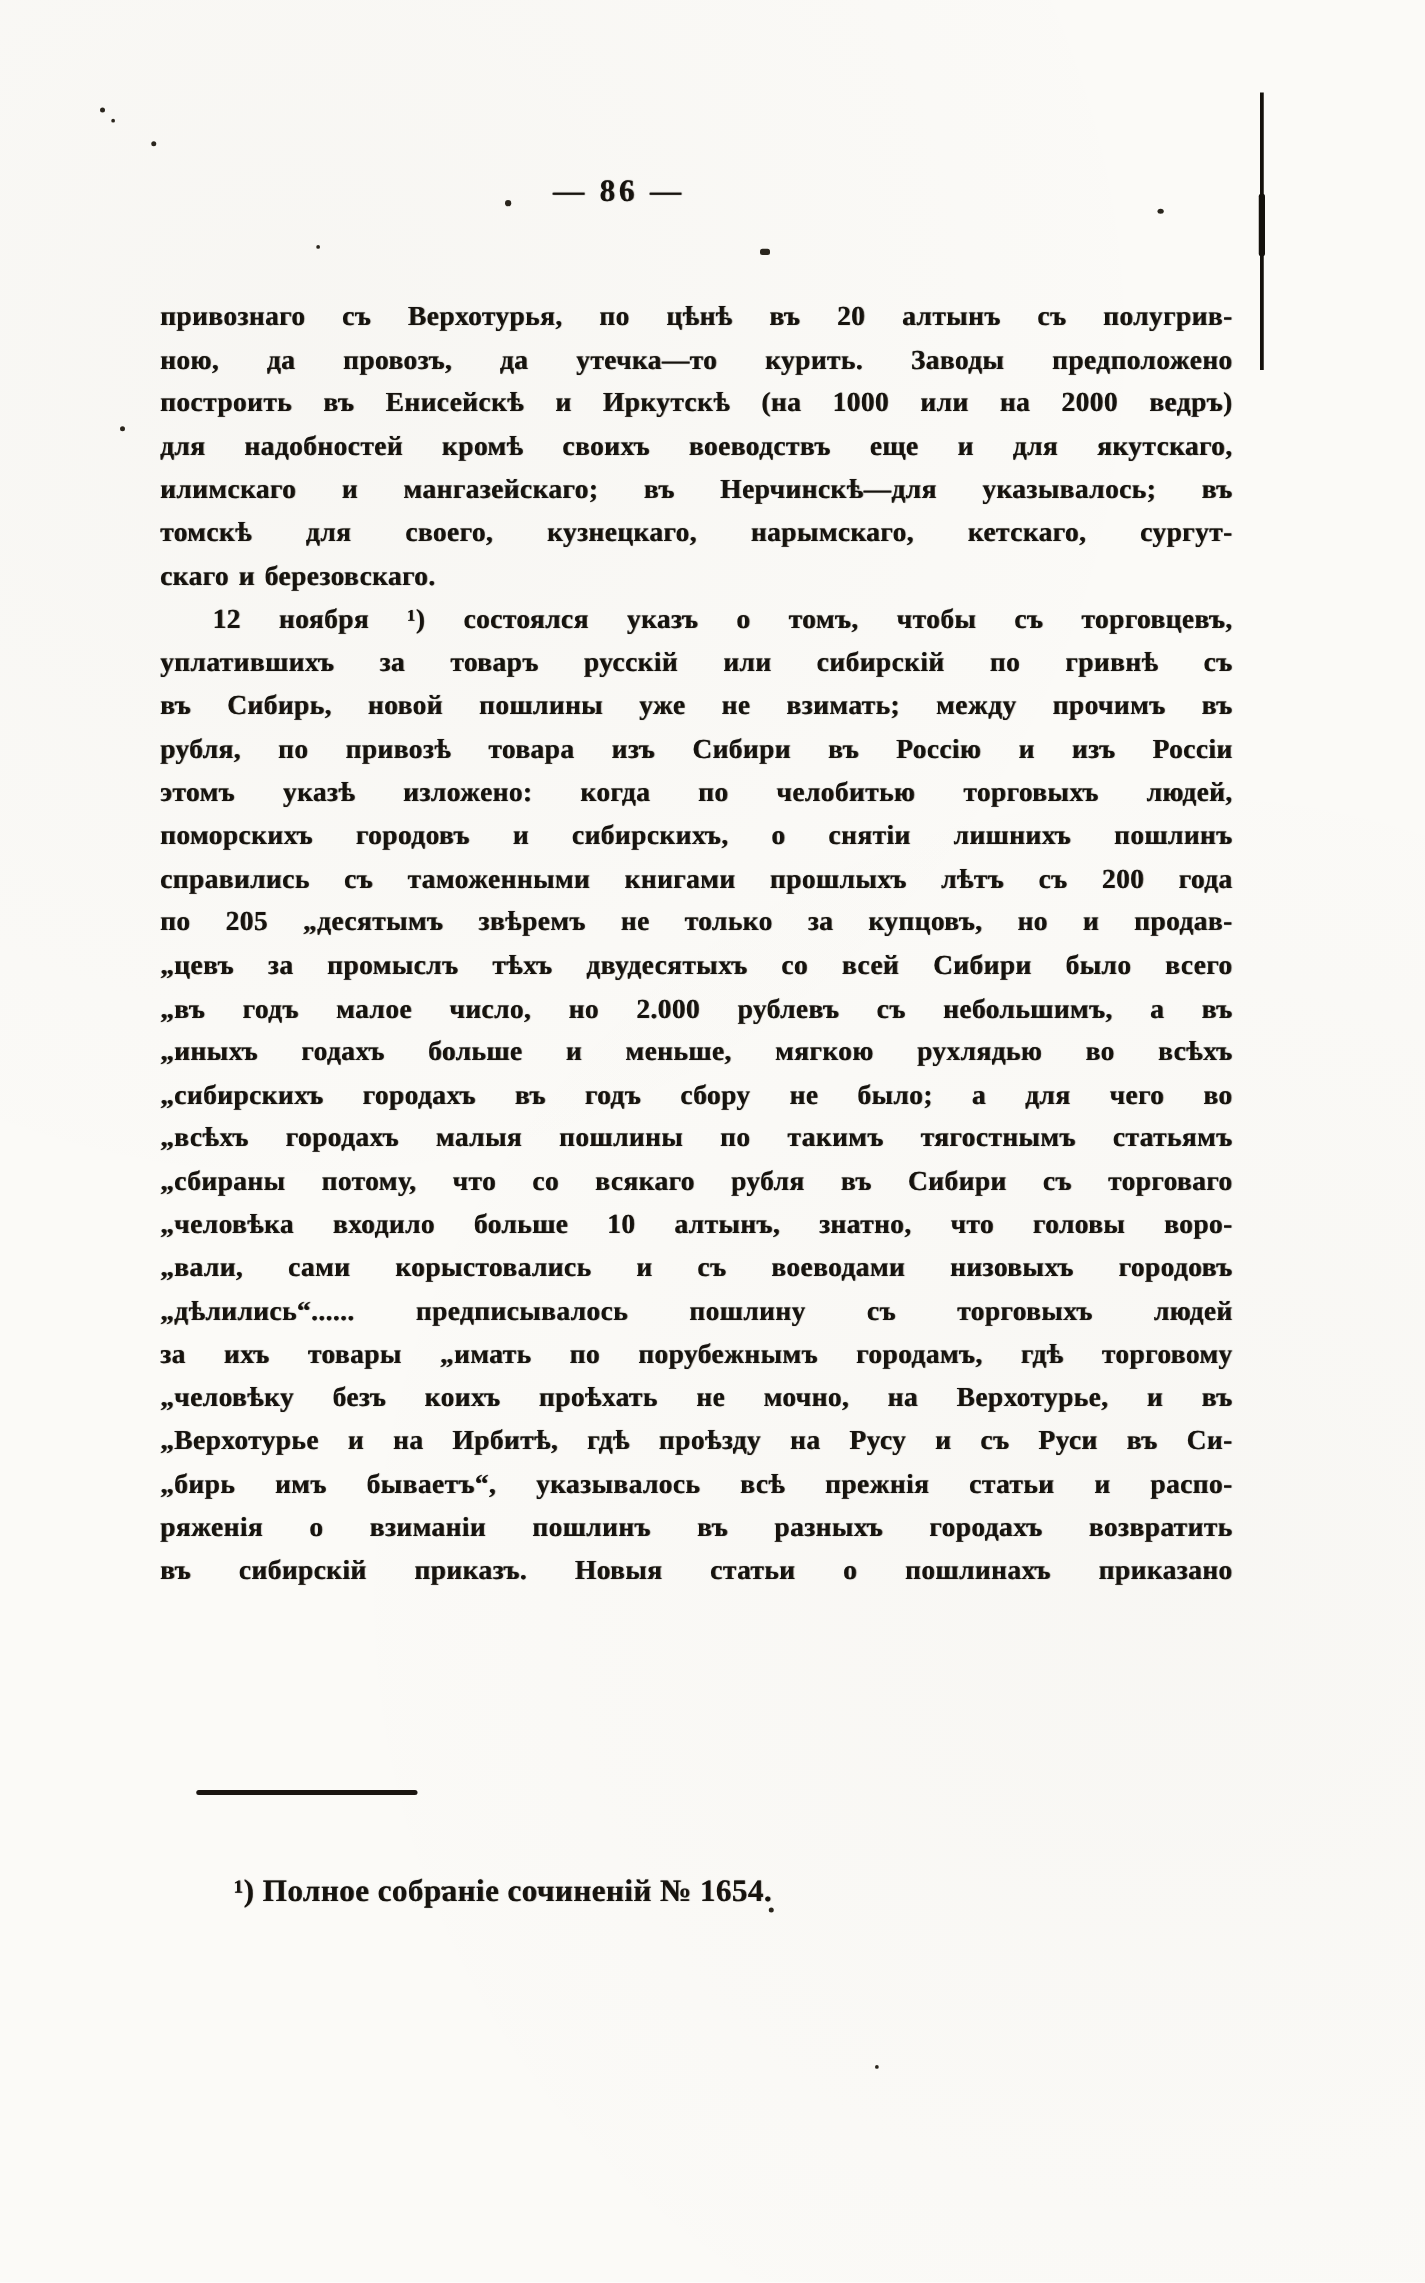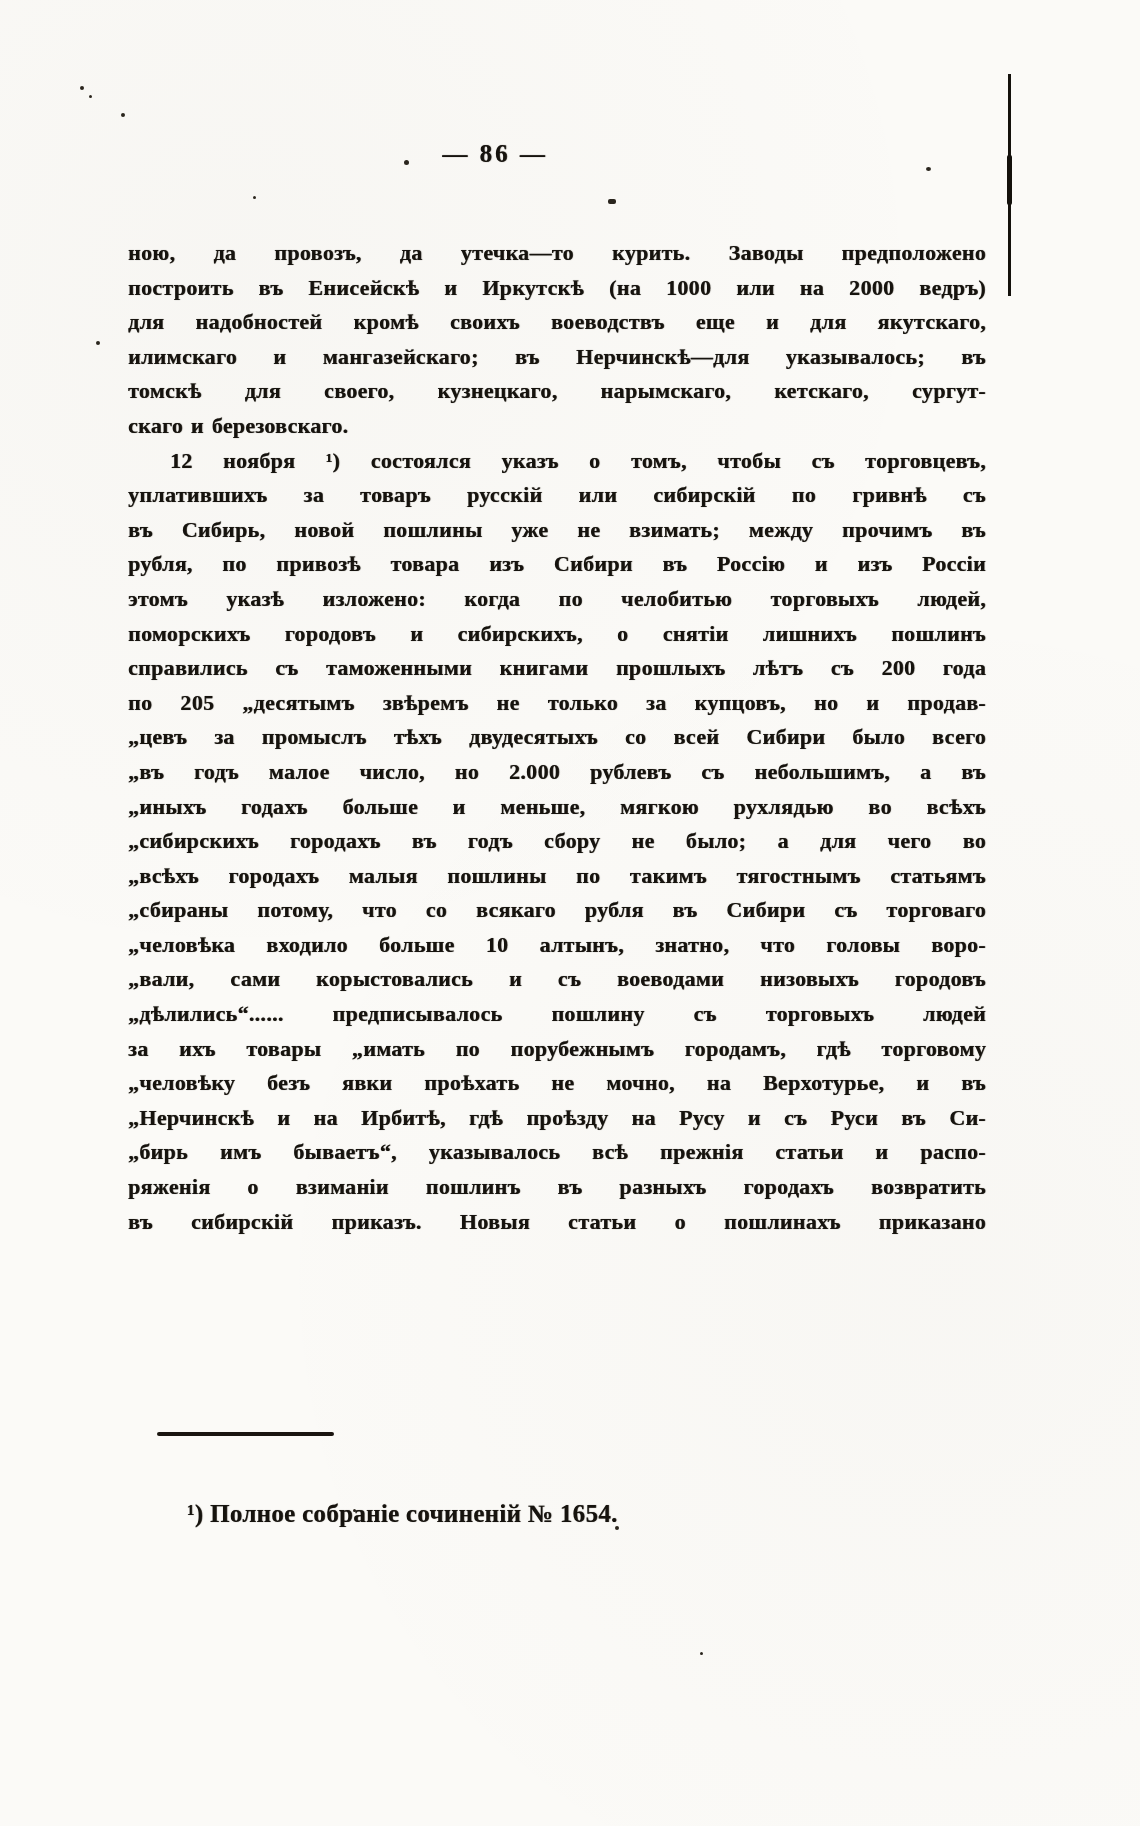--- a/index.html
+++ b/index.html
@@ -111,20 +111,21 @@
   <div class="speck" style="left:404px;top:160px;width:5px;height:5px;"></div>
   <div class="speck" style="left:608px;top:199px;width:8px;height:5px;border-radius:2px;"></div>
   <div class="speck" style="left:926px;top:167px;width:5px;height:4px;"></div>
   <div class="speck" style="left:353px;top:1509px;width:3px;height:3px;"></div>
   <div class="speck" style="left:615px;top:1526px;width:4px;height:4px;"></div>
   <div class="speck" style="left:700px;top:1652px;width:3px;height:3px;"></div>
 
   <div class="page-number">— 86 —</div>
 
   <div class="body-text" id="body-lines">
+      <div class="line">привознаго съ Верхотурья, по цѣнѣ въ 20 алтынъ съ полугрив-</div>
       <div class="line">ною, да провозъ, да утечка—то курить. Заводы предположено</div>
       <div class="line">построить въ Енисейскѣ и Иркутскѣ (на 1000 или на 2000 ведръ)</div>
       <div class="line">для надобностей кромѣ своихъ воеводствъ еще и для якутскаго,</div>
       <div class="line">илимскаго и мангазейскаго; въ Нерчинскѣ—для указывалось; въ</div>
       <div class="line">томскѣ для своего, кузнецкаго, нарымскаго, кетскаго, сургут-</div>
       <div class="line nojust">скаго и березовскаго.</div>
       <div class="line indent">12 ноября ¹) состоялся указъ о томъ, чтобы съ торговцевъ,</div>
       <div class="line">уплатившихъ за товаръ русскій или сибирскій по гривнѣ съ</div>
       <div class="line">въ Сибирь, новой пошлины уже не взимать; между прочимъ въ</div>
       <div class="line">рубля, по привозѣ товара изъ Сибири въ Россію и изъ Россіи</div>
@@ -135,22 +136,22 @@
       <div class="line">„цевъ за промыслъ тѣхъ двудесятыхъ со всей Сибири было всего</div>
       <div class="line">„въ годъ малое число, но 2.000 рублевъ съ небольшимъ, а въ</div>
       <div class="line">„иныхъ годахъ больше и меньше, мягкою рухлядью во всѣхъ</div>
       <div class="line">„сибирскихъ городахъ въ годъ сбору не было; а для чего во</div>
       <div class="line">„всѣхъ городахъ малыя пошлины по такимъ тягостнымъ статьямъ</div>
       <div class="line">„сбираны потому, что со всякаго рубля въ Сибири съ торговаго</div>
       <div class="line">„человѣка входило больше 10 алтынъ, знатно, что головы воро-</div>
       <div class="line">„вали, сами корыстовались и съ воеводами низовыхъ городовъ</div>
       <div class="line">„дѣлились“...... предписывалось пошлину съ торговыхъ людей</div>
       <div class="line">за ихъ товары „имать по порубежнымъ городамъ, гдѣ торговому</div>
-      <div class="line">„человѣку безъ явки проѣхать не мочно, на Верхотурье, и въ</div>
-      <div class="line">„Нерчинскѣ и на Ирбитѣ, гдѣ проѣзду на Русу и съ Руси въ Си-</div>
+      <div class="line">„человѣку безъ коихъ проѣхать не мочно, на Верхотурье, и въ</div>
+      <div class="line">„Верхотурье и на Ирбитѣ, гдѣ проѣзду на Русу и съ Руси въ Си-</div>
       <div class="line">„бирь имъ бываетъ“, указывалось всѣ прежнія статьи и распо-</div>
       <div class="line">ряженія о взиманіи пошлинъ въ разныхъ городахъ возвратить</div>
       <div class="line">въ сибирскій приказъ. Новыя статьи о пошлинахъ приказано</div>
     </div>
 
   <div class="footnote-rule"></div>
   <div class="footnote">¹) Полное собраніе сочиненій № 1654.</div>
 
 </div>
 

